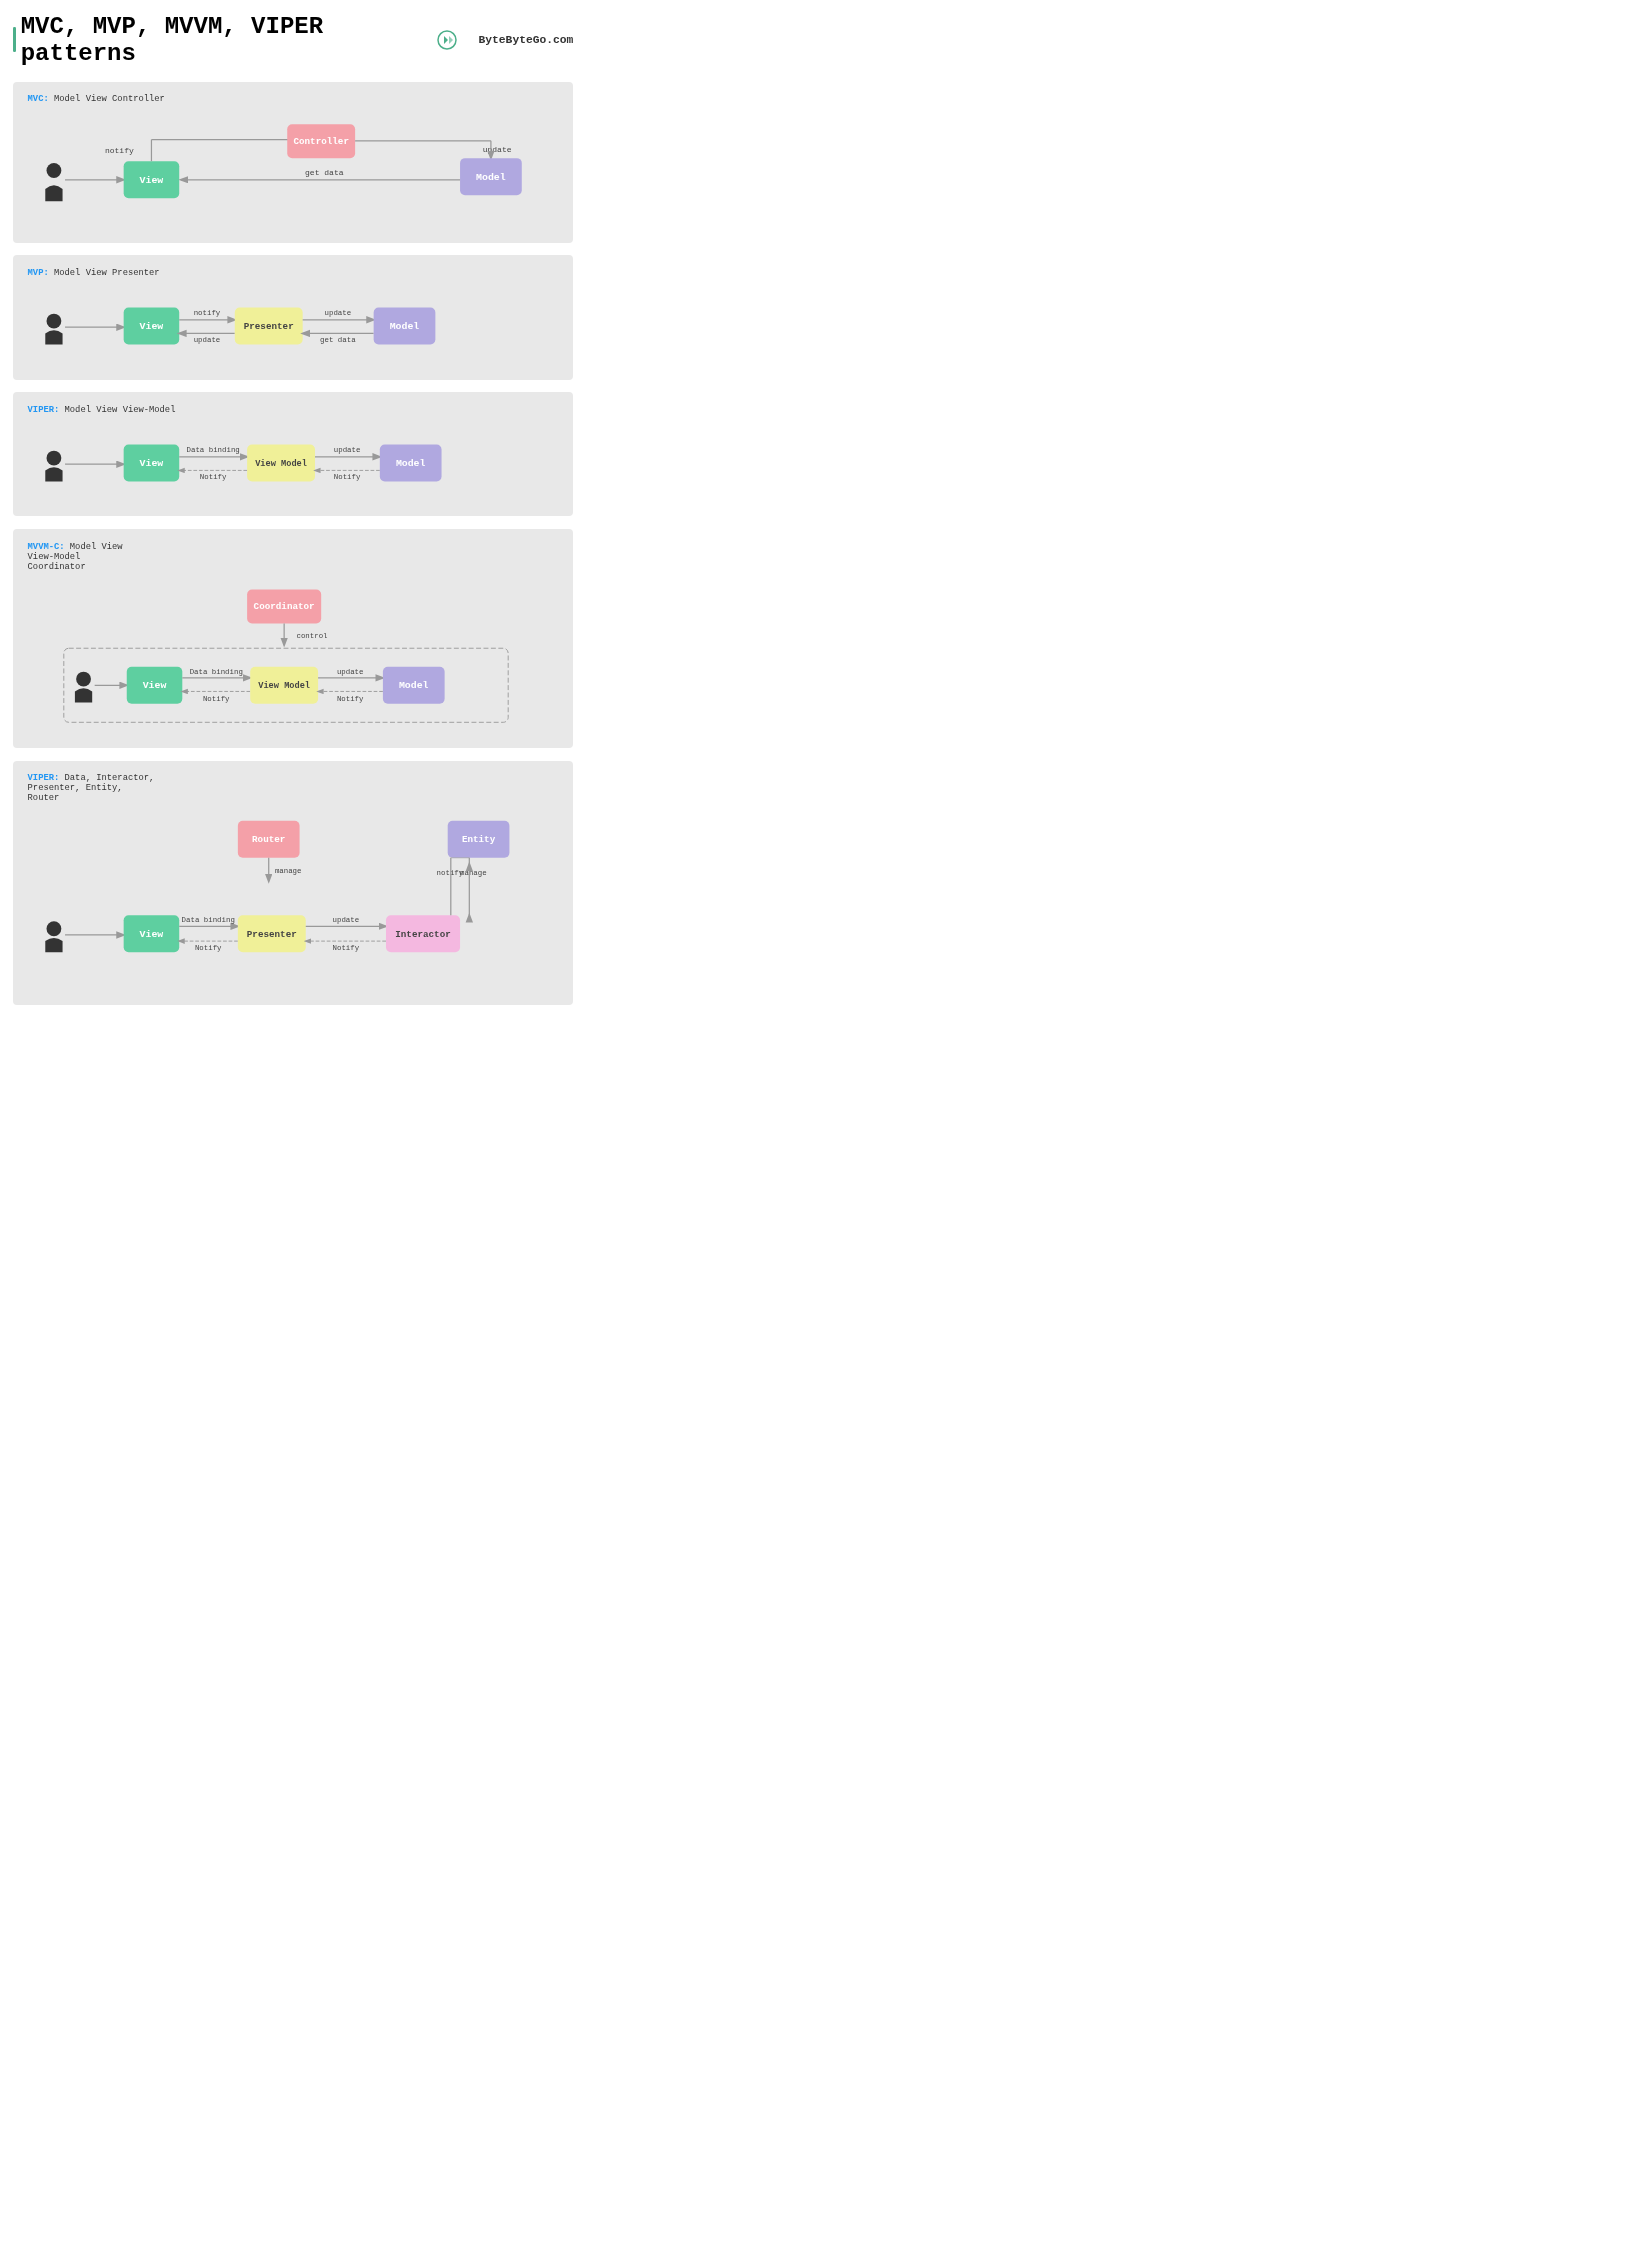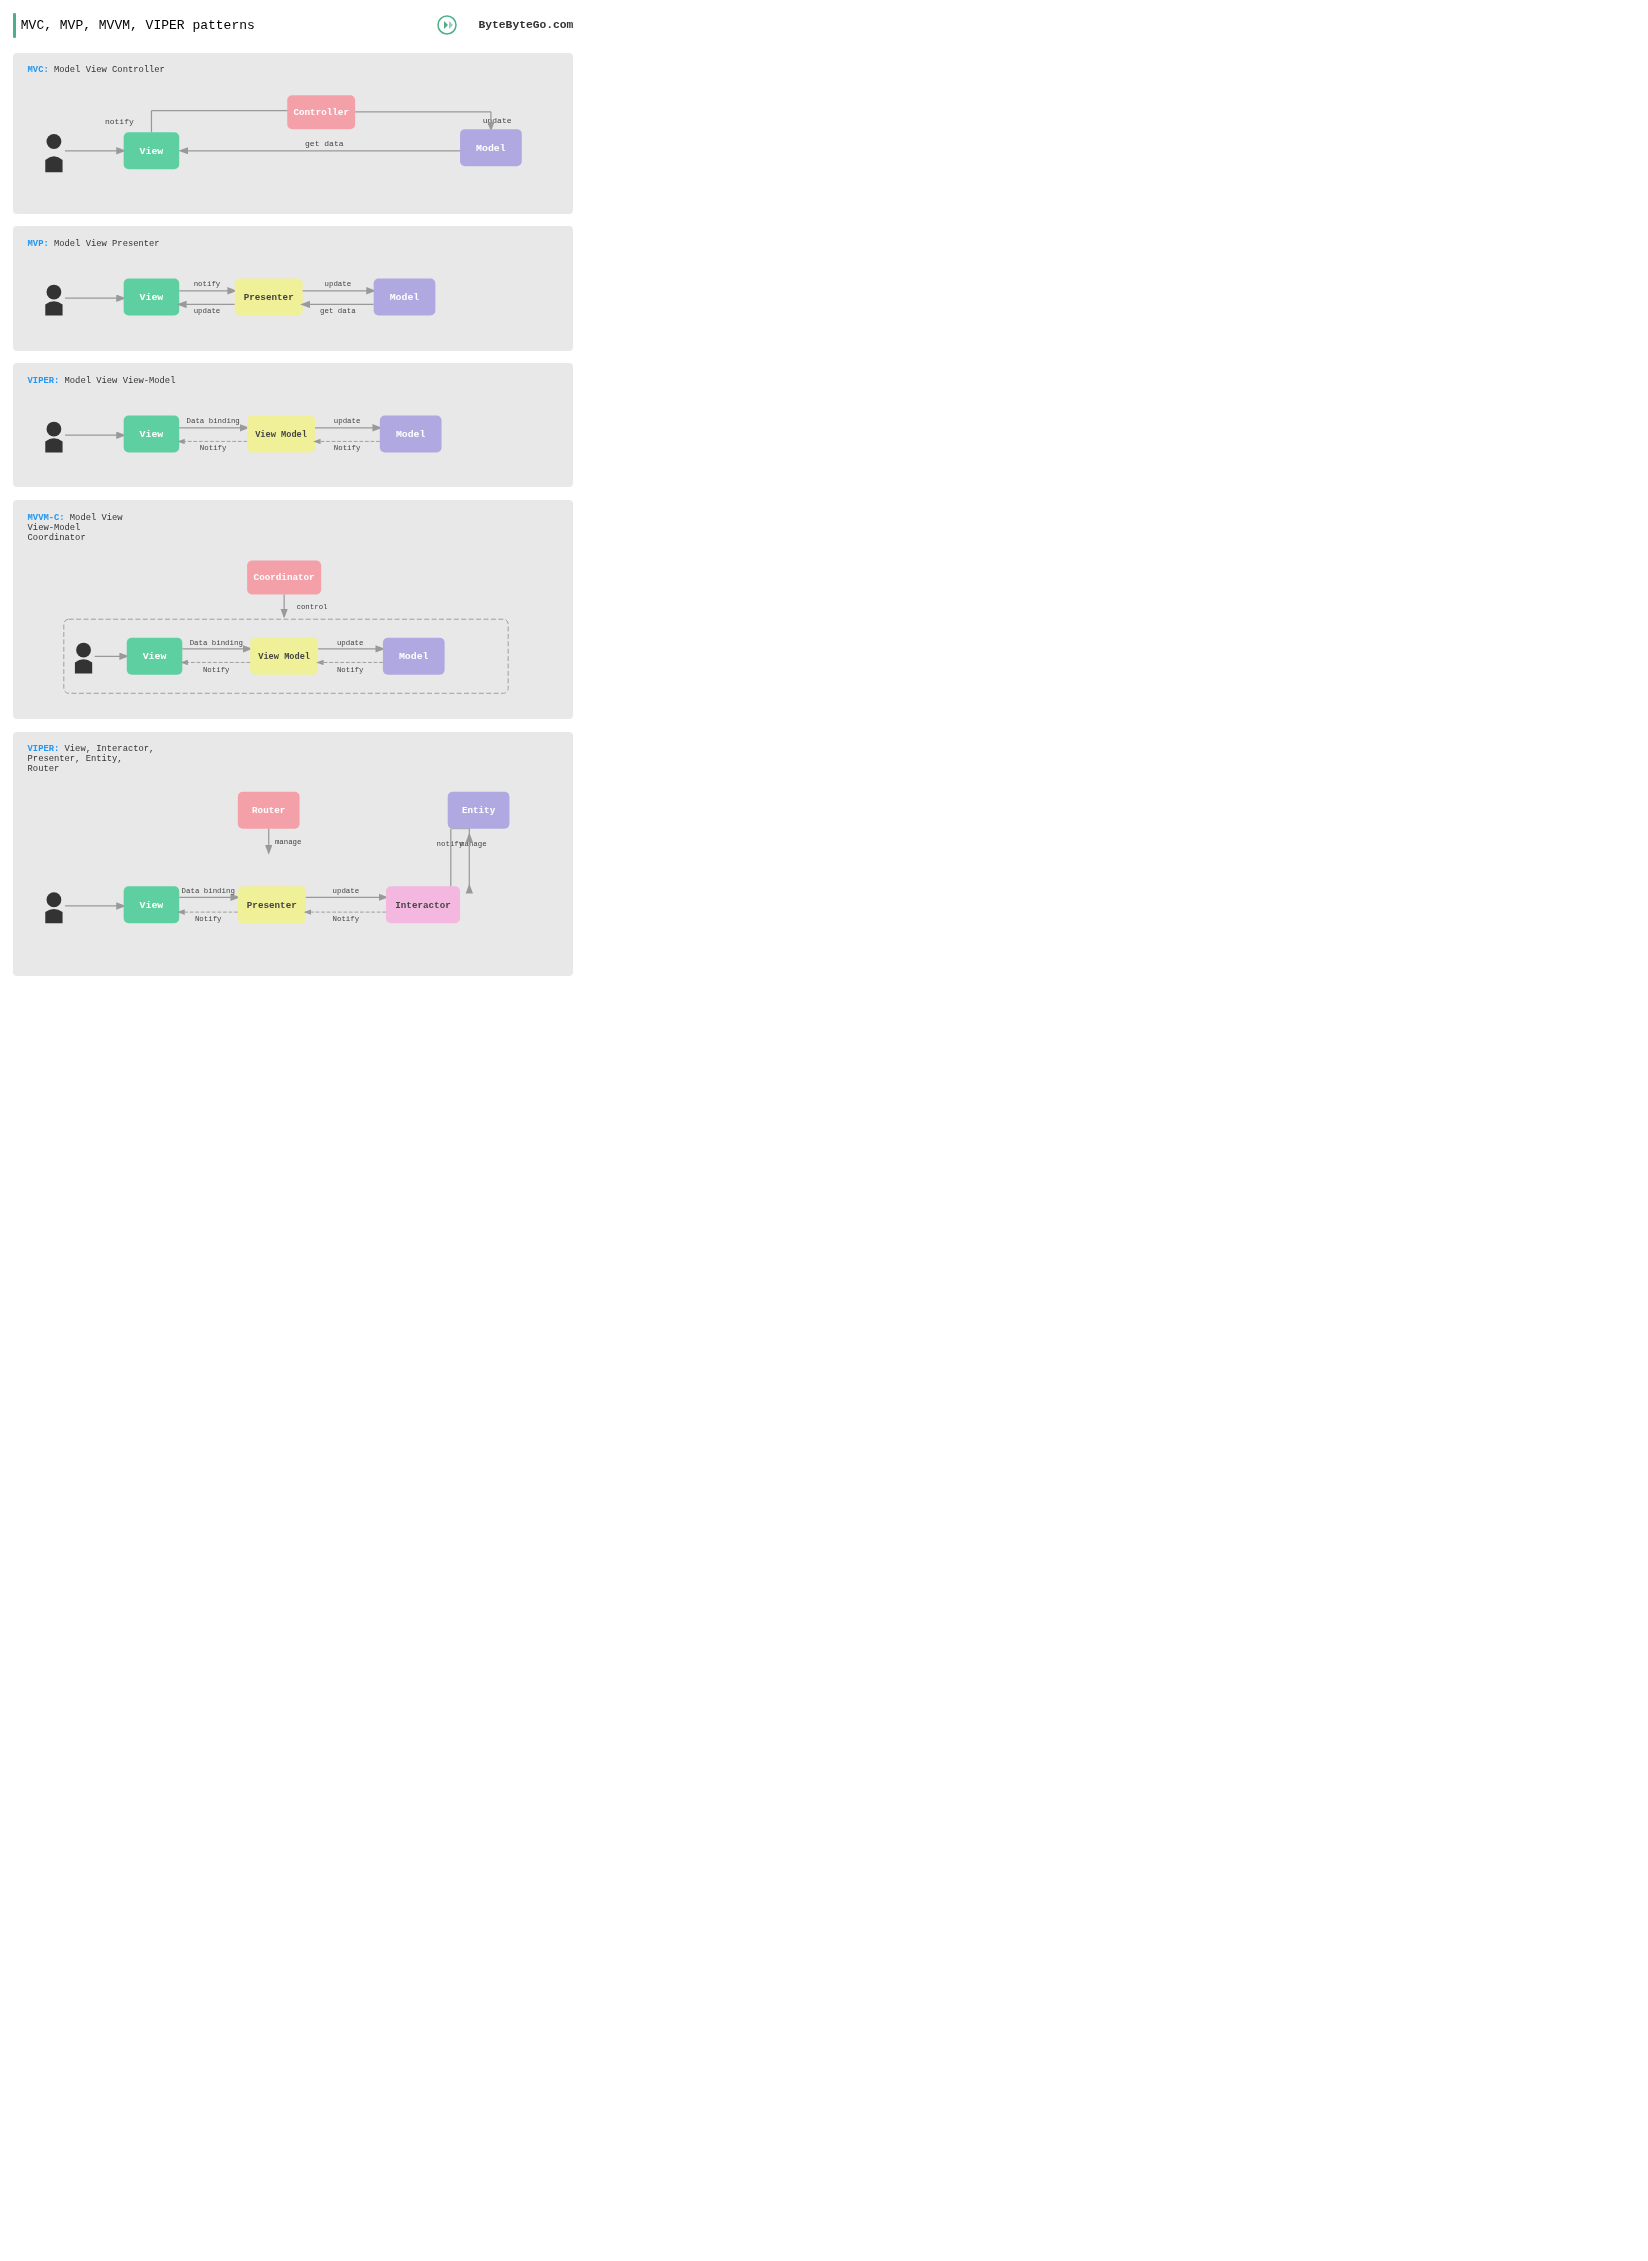--- a/index.html
+++ b/index.html
@@ -9,22 +9,22 @@
       width: 586px;
       padding: 12.6px;
     }
     .page-title {
       display: flex;
       align-items: center;
       justify-content: space-between;
       margin-bottom: 15px;
     }
     .page-title h1 {
-      font-size: 13px;
-      font-weight: normal;
+      font-size: 24px;
+      font-weight: bold;
       display: flex;
       align-items: center;
       gap: 5px;
     }
     .title-bar {
       width: 3.2px;
       height: 25px;
       background: #4caf8a;
       border-radius: 1.3px;
       display: inline-block;
@@ -253,21 +253,21 @@
     <text x="522" y="190" text-anchor="middle" fill="#444" font-size="12" font-family="Courier New">Notify</text>
 
     <rect x="575" y="135" width="100" height="60" rx="8" fill="#b0a8e0"></rect>
     <text x="625" y="170" text-anchor="middle" fill="white" font-size="16" font-weight="bold" font-family="Courier New">Model</text>
   </svg>
 </div>
 
 <div class="pattern-section">
   <div class="pattern-label">
     <span class="pattern-key">VIPER:</span>
-    <span style="white-space: pre-line;">View, Interactor,
+    <span style="white-space: pre-line;">Data, Interactor,
 Presenter, Entity,
 Router</span>
   </div>
   <svg class="diagram-svg" viewBox="0 0 860 280" height="176">
     <defs>
       <marker id="arr4" markerWidth="8" markerHeight="8" refX="6" refY="3" orient="auto">
         <path d="M0,0 L0,6 L8,3 z" fill="#999"></path>
       </marker>
       <marker id="arr4r" markerWidth="8" markerHeight="8" refX="2" refY="3" orient="auto">
         <path d="M8,0 L8,6 L0,3 z" fill="#999"></path>

